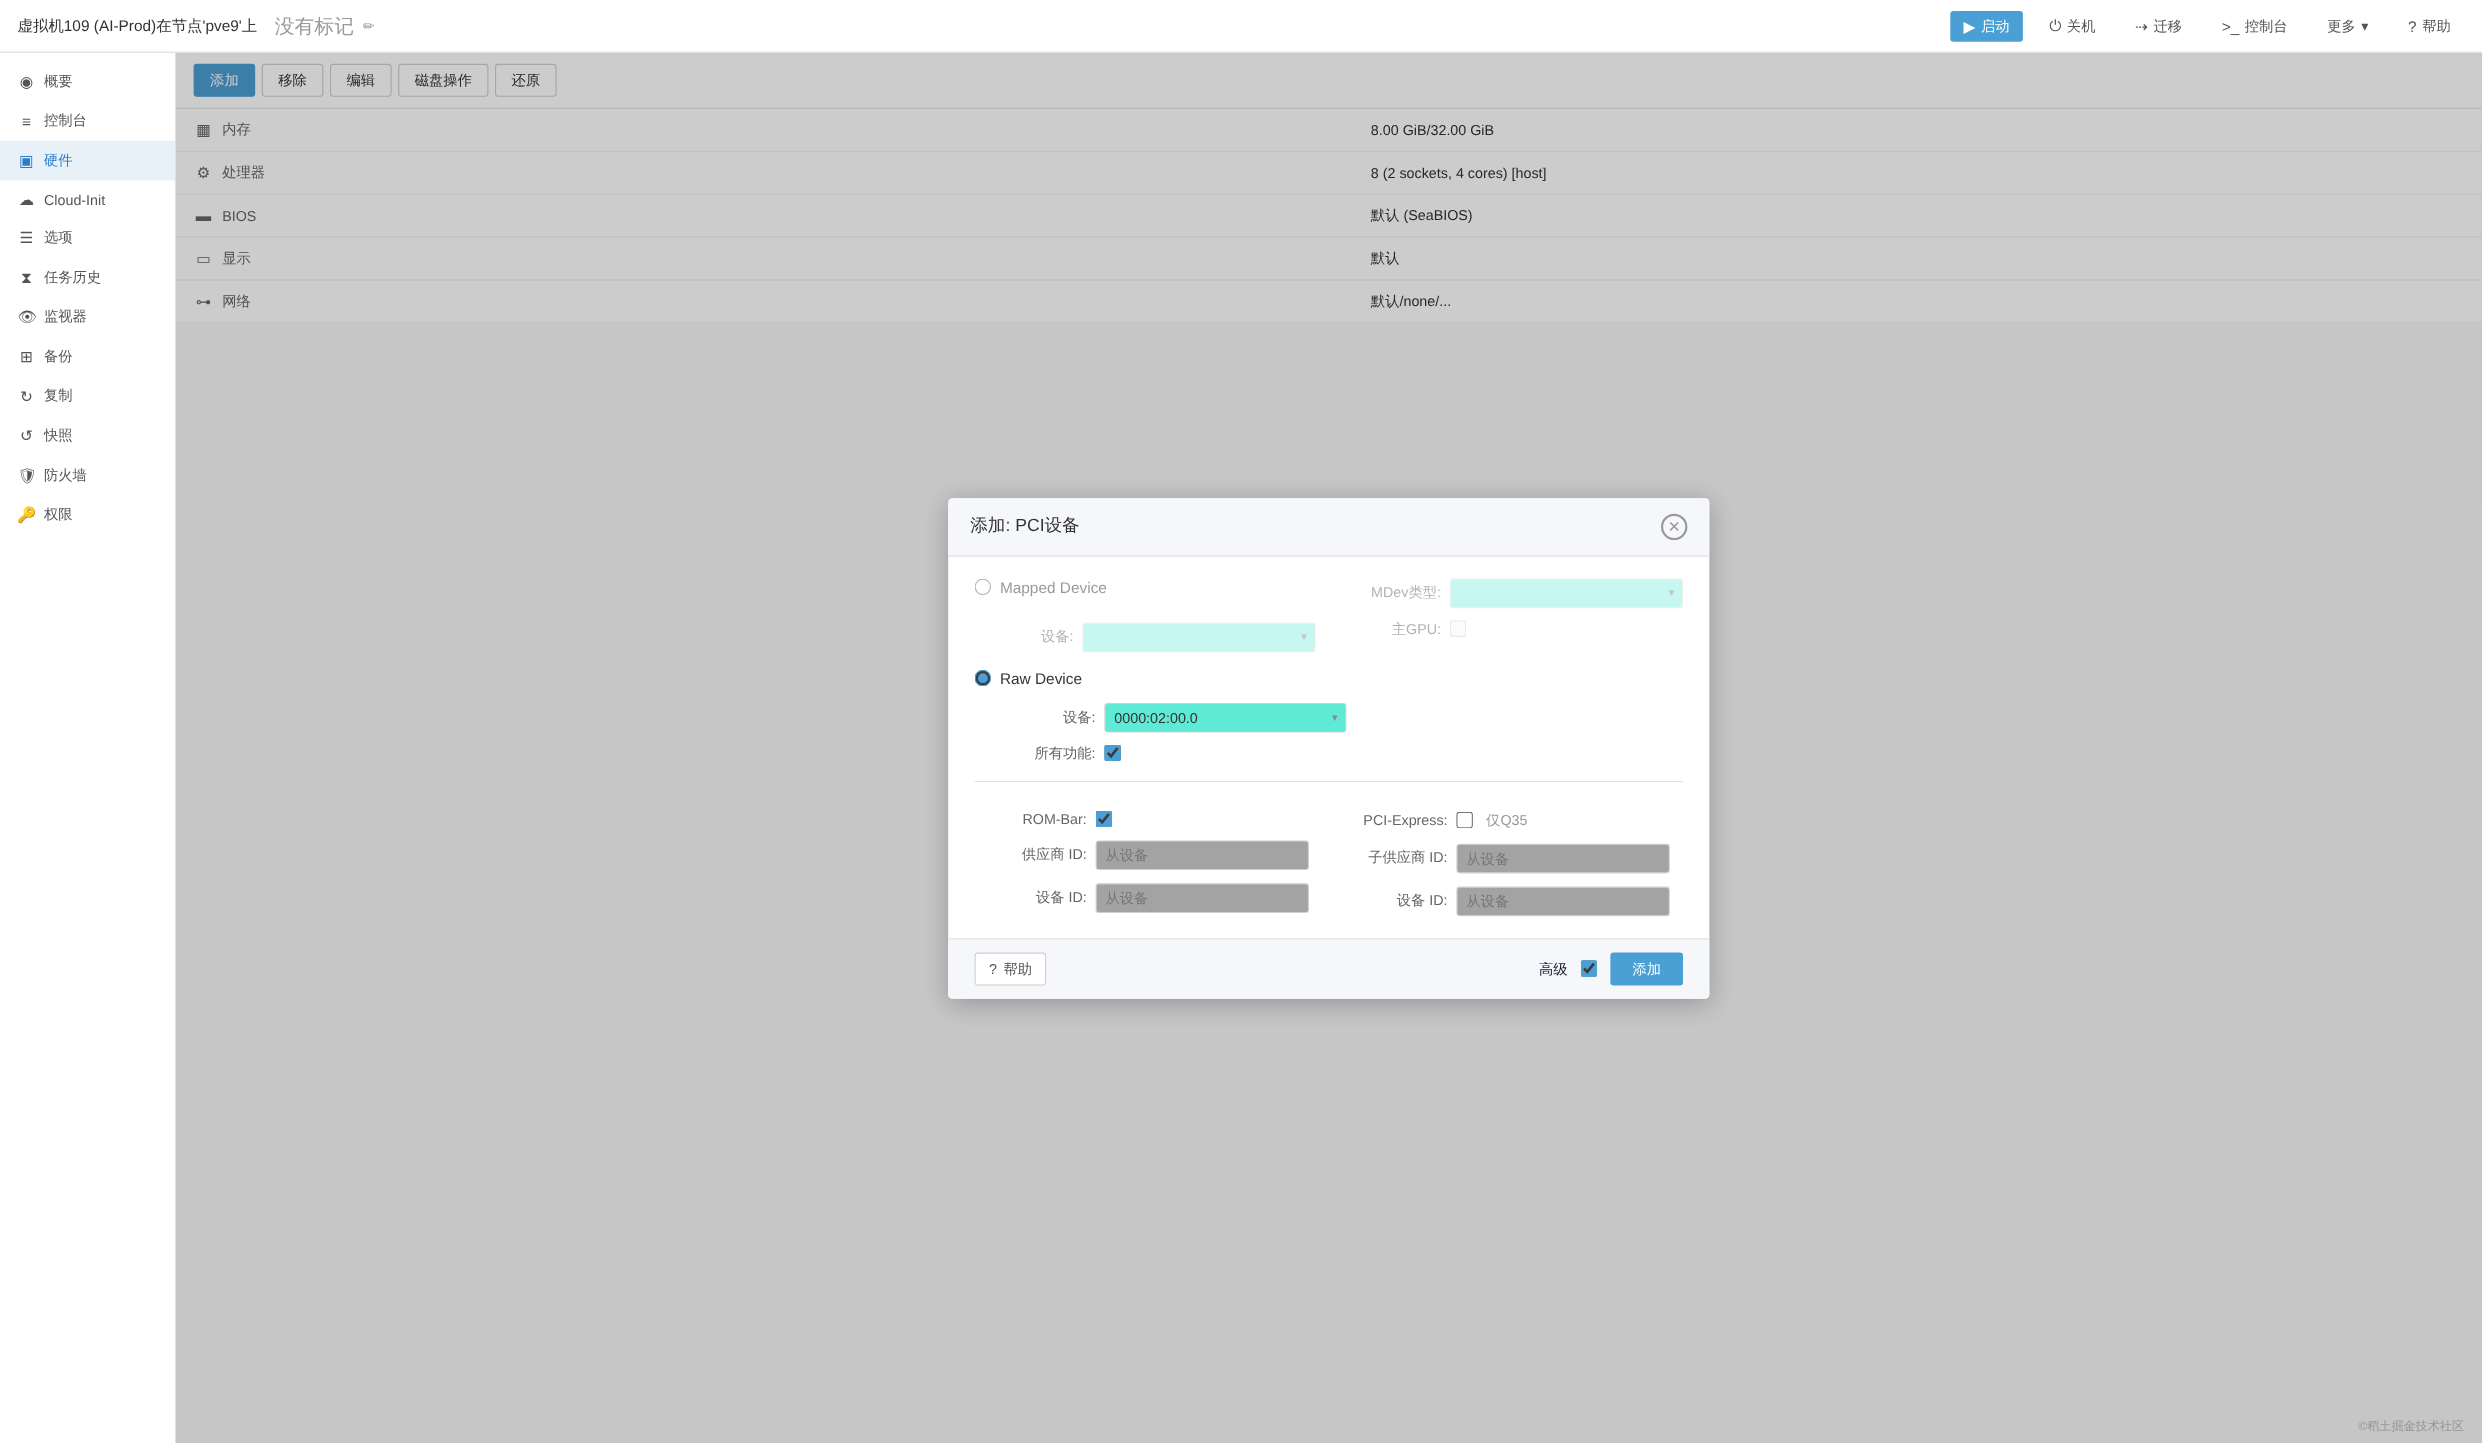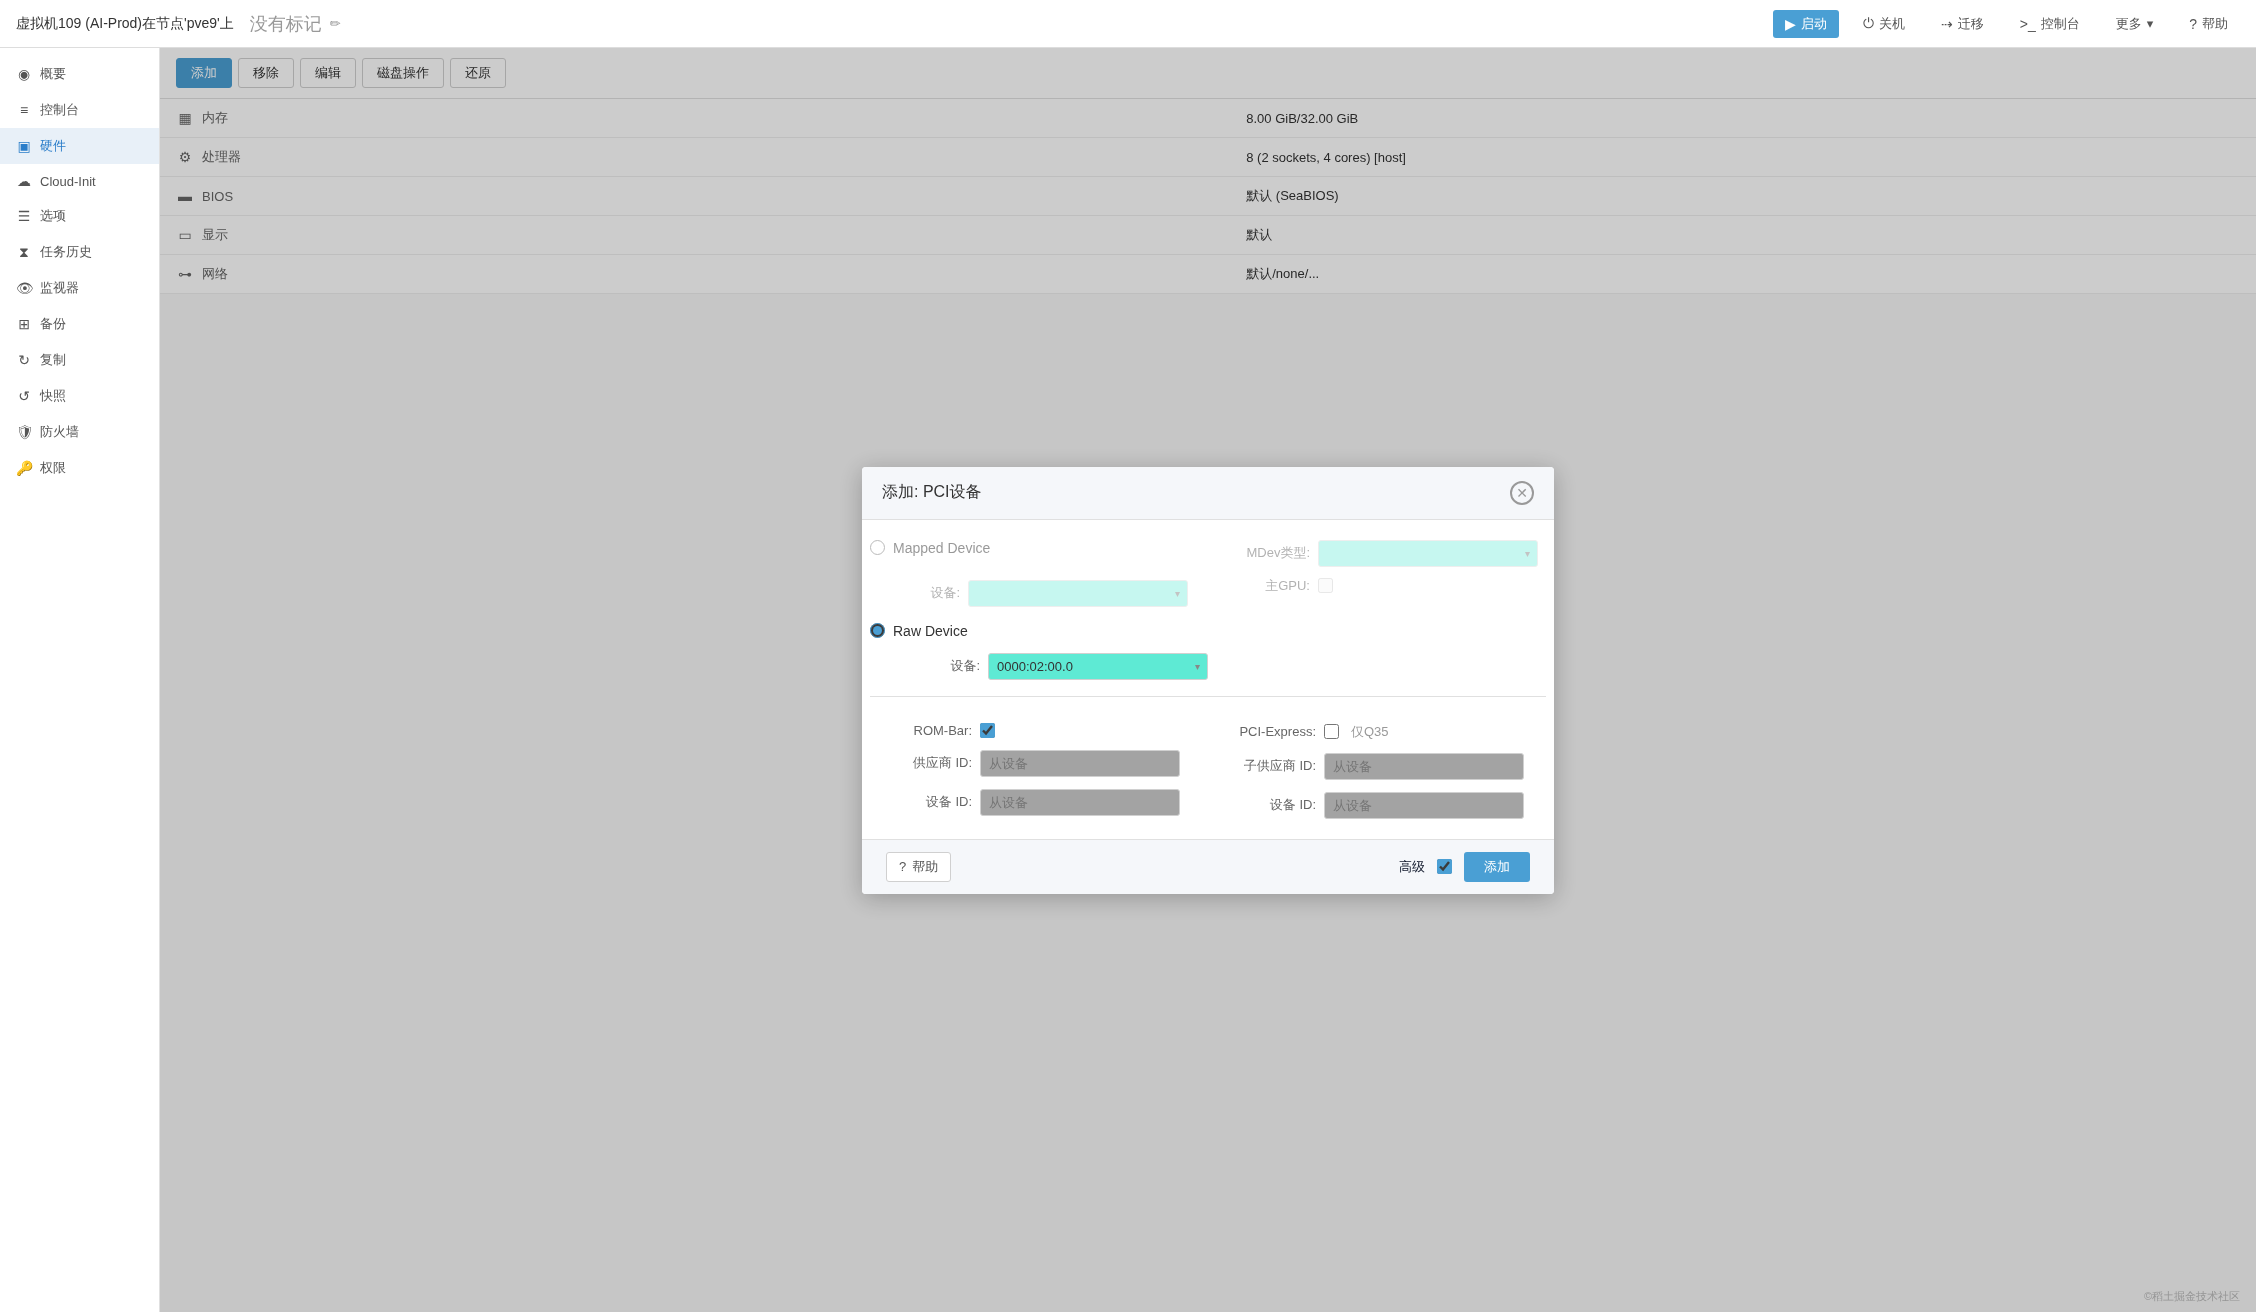--- a/index.html
+++ b/index.html
@@ -203,21 +203,21 @@
       background: none;
       cursor: pointer;
       display: flex;
       align-items: center;
       justify-content: center;
       font-size: 14px;
       color: #999;
     }
 
     .dialog-body {
-      padding: 20px 8px;
+      padding: 20px 24px;
     }
     .radio-row {
       display: flex;
       align-items: center;
       gap: 8px;
       margin-bottom: 14px;
     }
     .radio-label {
       font-size: 14px;
       color: #333;
@@ -561,20 +561,24 @@
             </div>
             <div class="inline-form-row" style="margin-top:10px; padding-left:20px;">
               <span class="inline-label">设备:</span>
               <div class="select-wrapper">
                 <select class="form-input">
                   <option>0000:02:00.0</option>
                 </select>
                 <span class="select-arrow">▾</span>
               </div>
             </div>
+            <div class="inline-form-row" style="margin-top:10px; padding-left:20px;">
+              <span class="inline-label">所有功能:</span>
+              <input type="checkbox" checked="" style="accent-color: rgb(74, 159, 212);">
+            </div>
           </div>
 
           <hr class="divider">
 
           <div class="two-col-section">
             <div class="form-col">
               <div class="inline-form-row" style="margin-bottom:12px;">
                 <span class="inline-label">ROM-Bar:</span>
                 <input type="checkbox" checked="" style="accent-color: rgb(74, 159, 212);">
               </div>

